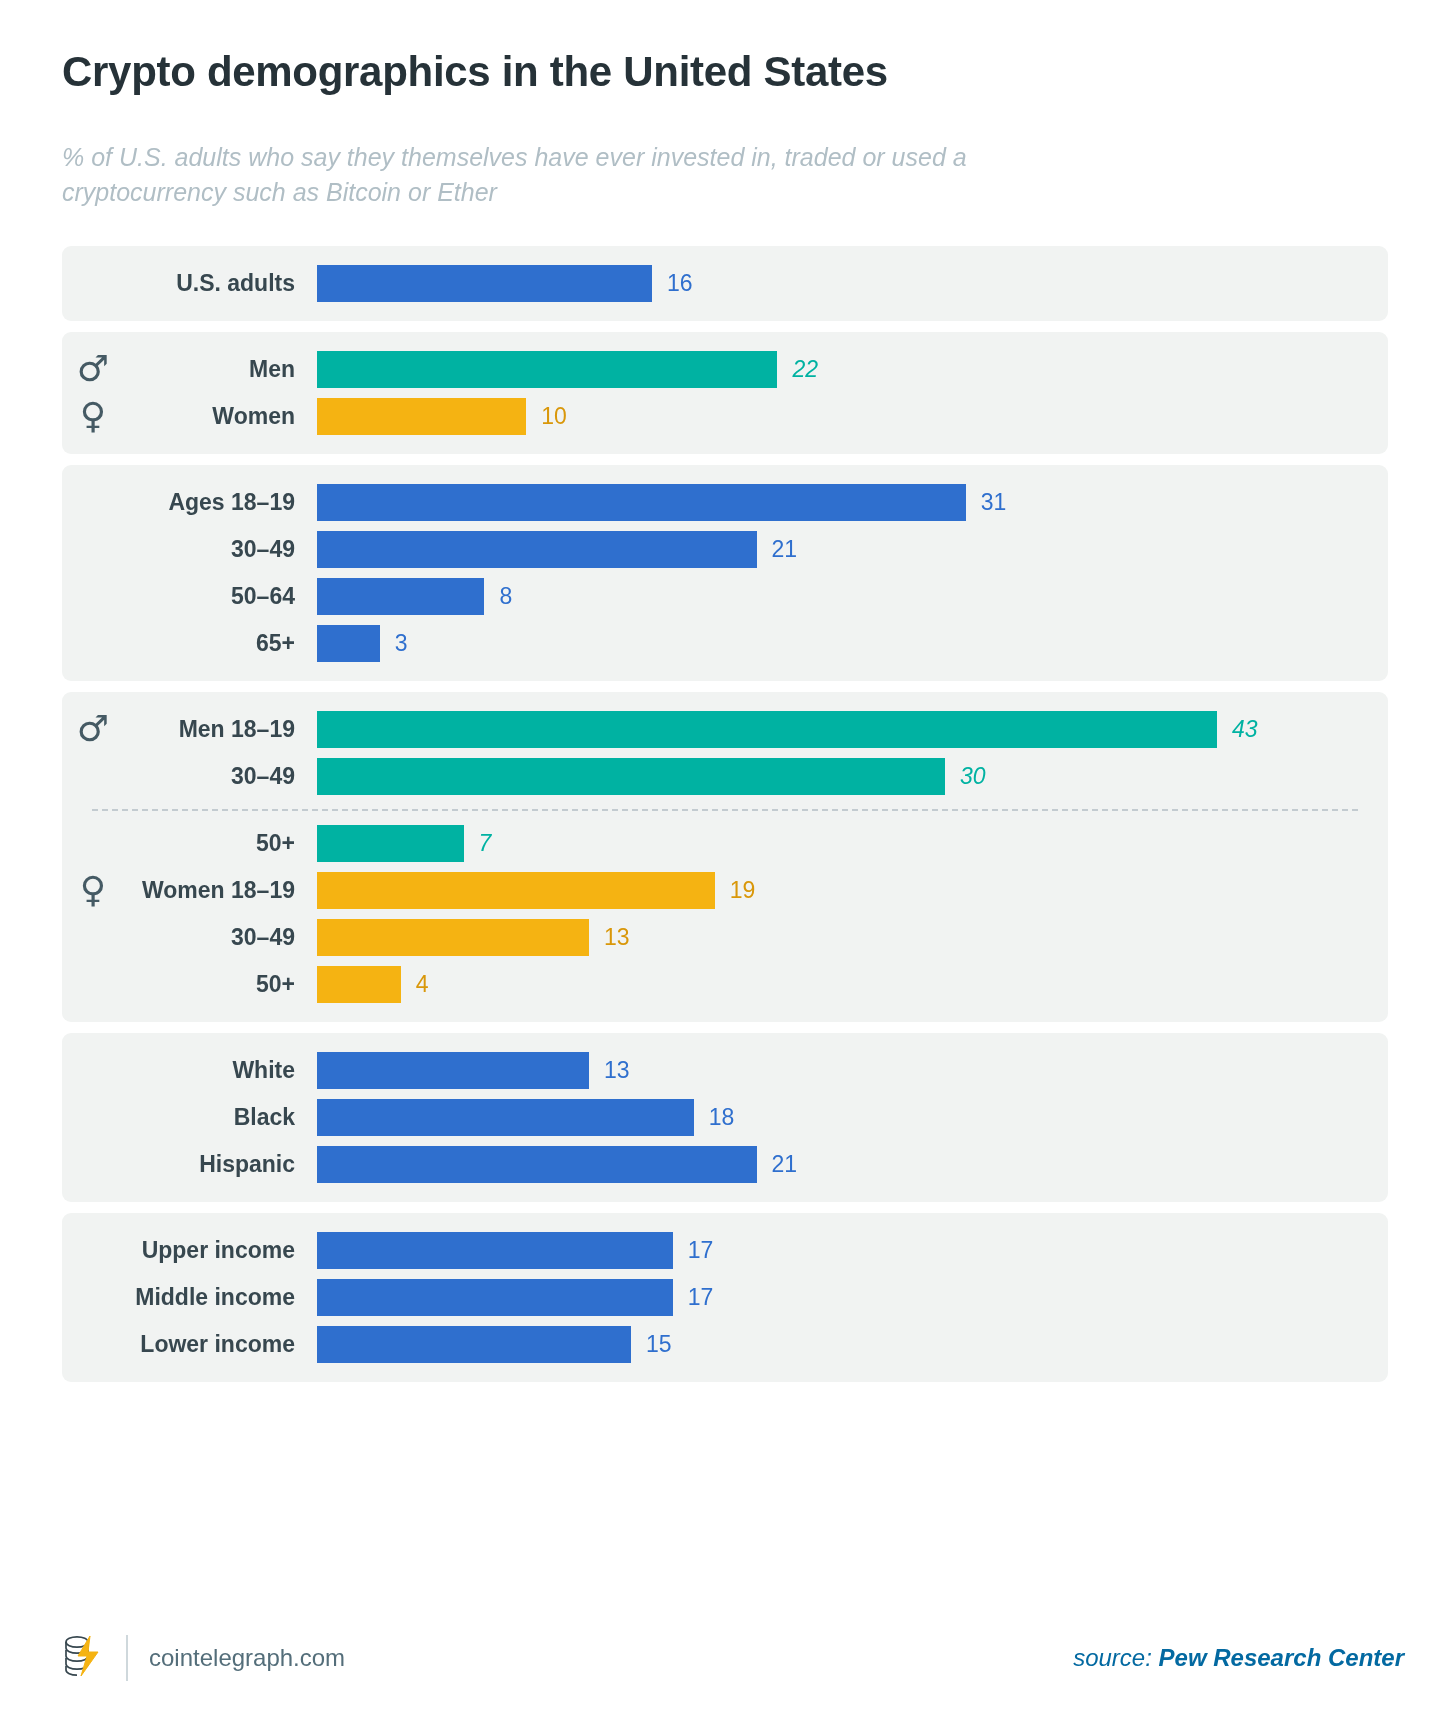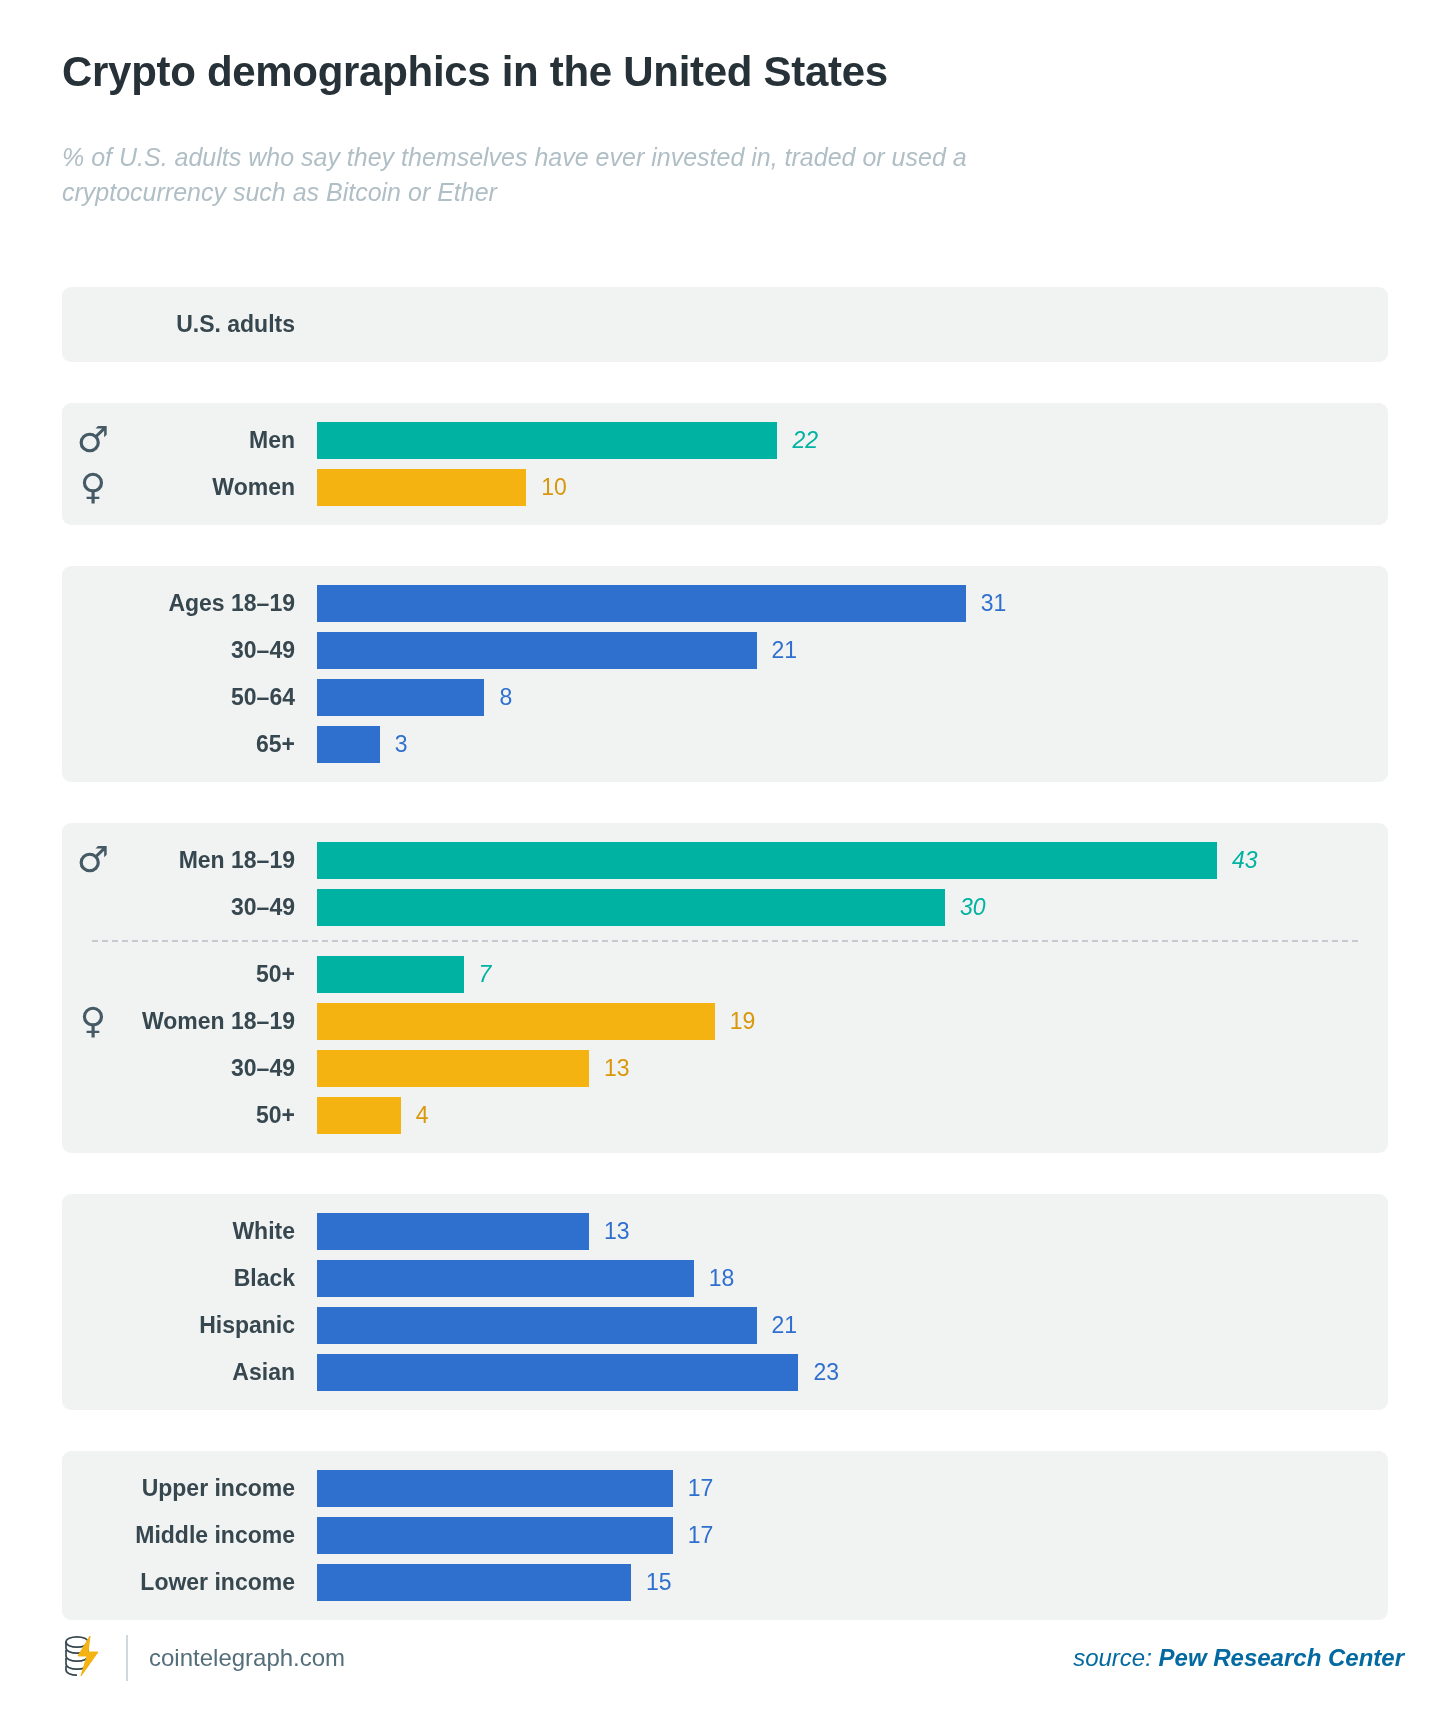--- a/index.html
+++ b/index.html
@@ -35,21 +35,20 @@
     max-width:1000px;
   }
   
   .groups{ padding-top:37px; }
   .group{
     background:#f1f3f2;
     border-radius:9px;
     margin-bottom:11px;
     padding:14px 0;
     position:relative;
-    margin-top:41px;
   }
   .row{
     display:flex;
     align-items:center;
     height:47px;
     position:relative;
   }
   .sym{
     width:62px;
     flex:0 0 62px;
@@ -127,20 +126,24 @@
 <div class="page">
 
   <h1 class="title">Crypto demographics in the United States</h1>
   <p class="subtitle">% of U.S. adults who say they themselves have ever invested in, traded or used a cryptocurrency such as Bitcoin or Ether</p>
 
   <div class="groups" id="groups">
       <div class="group">
         <div class="row blue">
           <div class="sym"></div>
           <div class="rowlabel">U.S. adults</div>
+          <div class="barwrap">
+            <div class="bar" style="width: 334.884px;"></div>
+            <div class="val">16</div>
+          </div>
         </div>
       </div>
       <div class="group">
         <div class="row teal">
           <div class="sym">♂</div>
           <div class="rowlabel">Men</div>
           <div class="barwrap">
             <div class="bar" style="width: 460.465px;"></div>
             <div class="val">22</div>
           </div>
@@ -255,28 +258,20 @@
             <div class="bar" style="width: 376.744px;"></div>
             <div class="val">18</div>
           </div>
         </div>
         <div class="row blue">
           <div class="sym"></div>
           <div class="rowlabel">Hispanic</div>
           <div class="barwrap">
             <div class="bar" style="width: 439.535px;"></div>
             <div class="val">21</div>
-          </div>
-        </div>
-        <div class="row blue">
-          <div class="sym"></div>
-          <div class="rowlabel">Asian</div>
-          <div class="barwrap">
-            <div class="bar" style="width: 481.395px;"></div>
-            <div class="val">23</div>
           </div>
         </div>
       </div>
       <div class="group">
         <div class="row blue">
           <div class="sym"></div>
           <div class="rowlabel">Upper income</div>
           <div class="barwrap">
             <div class="bar" style="width: 355.814px;"></div>
             <div class="val">17</div>

